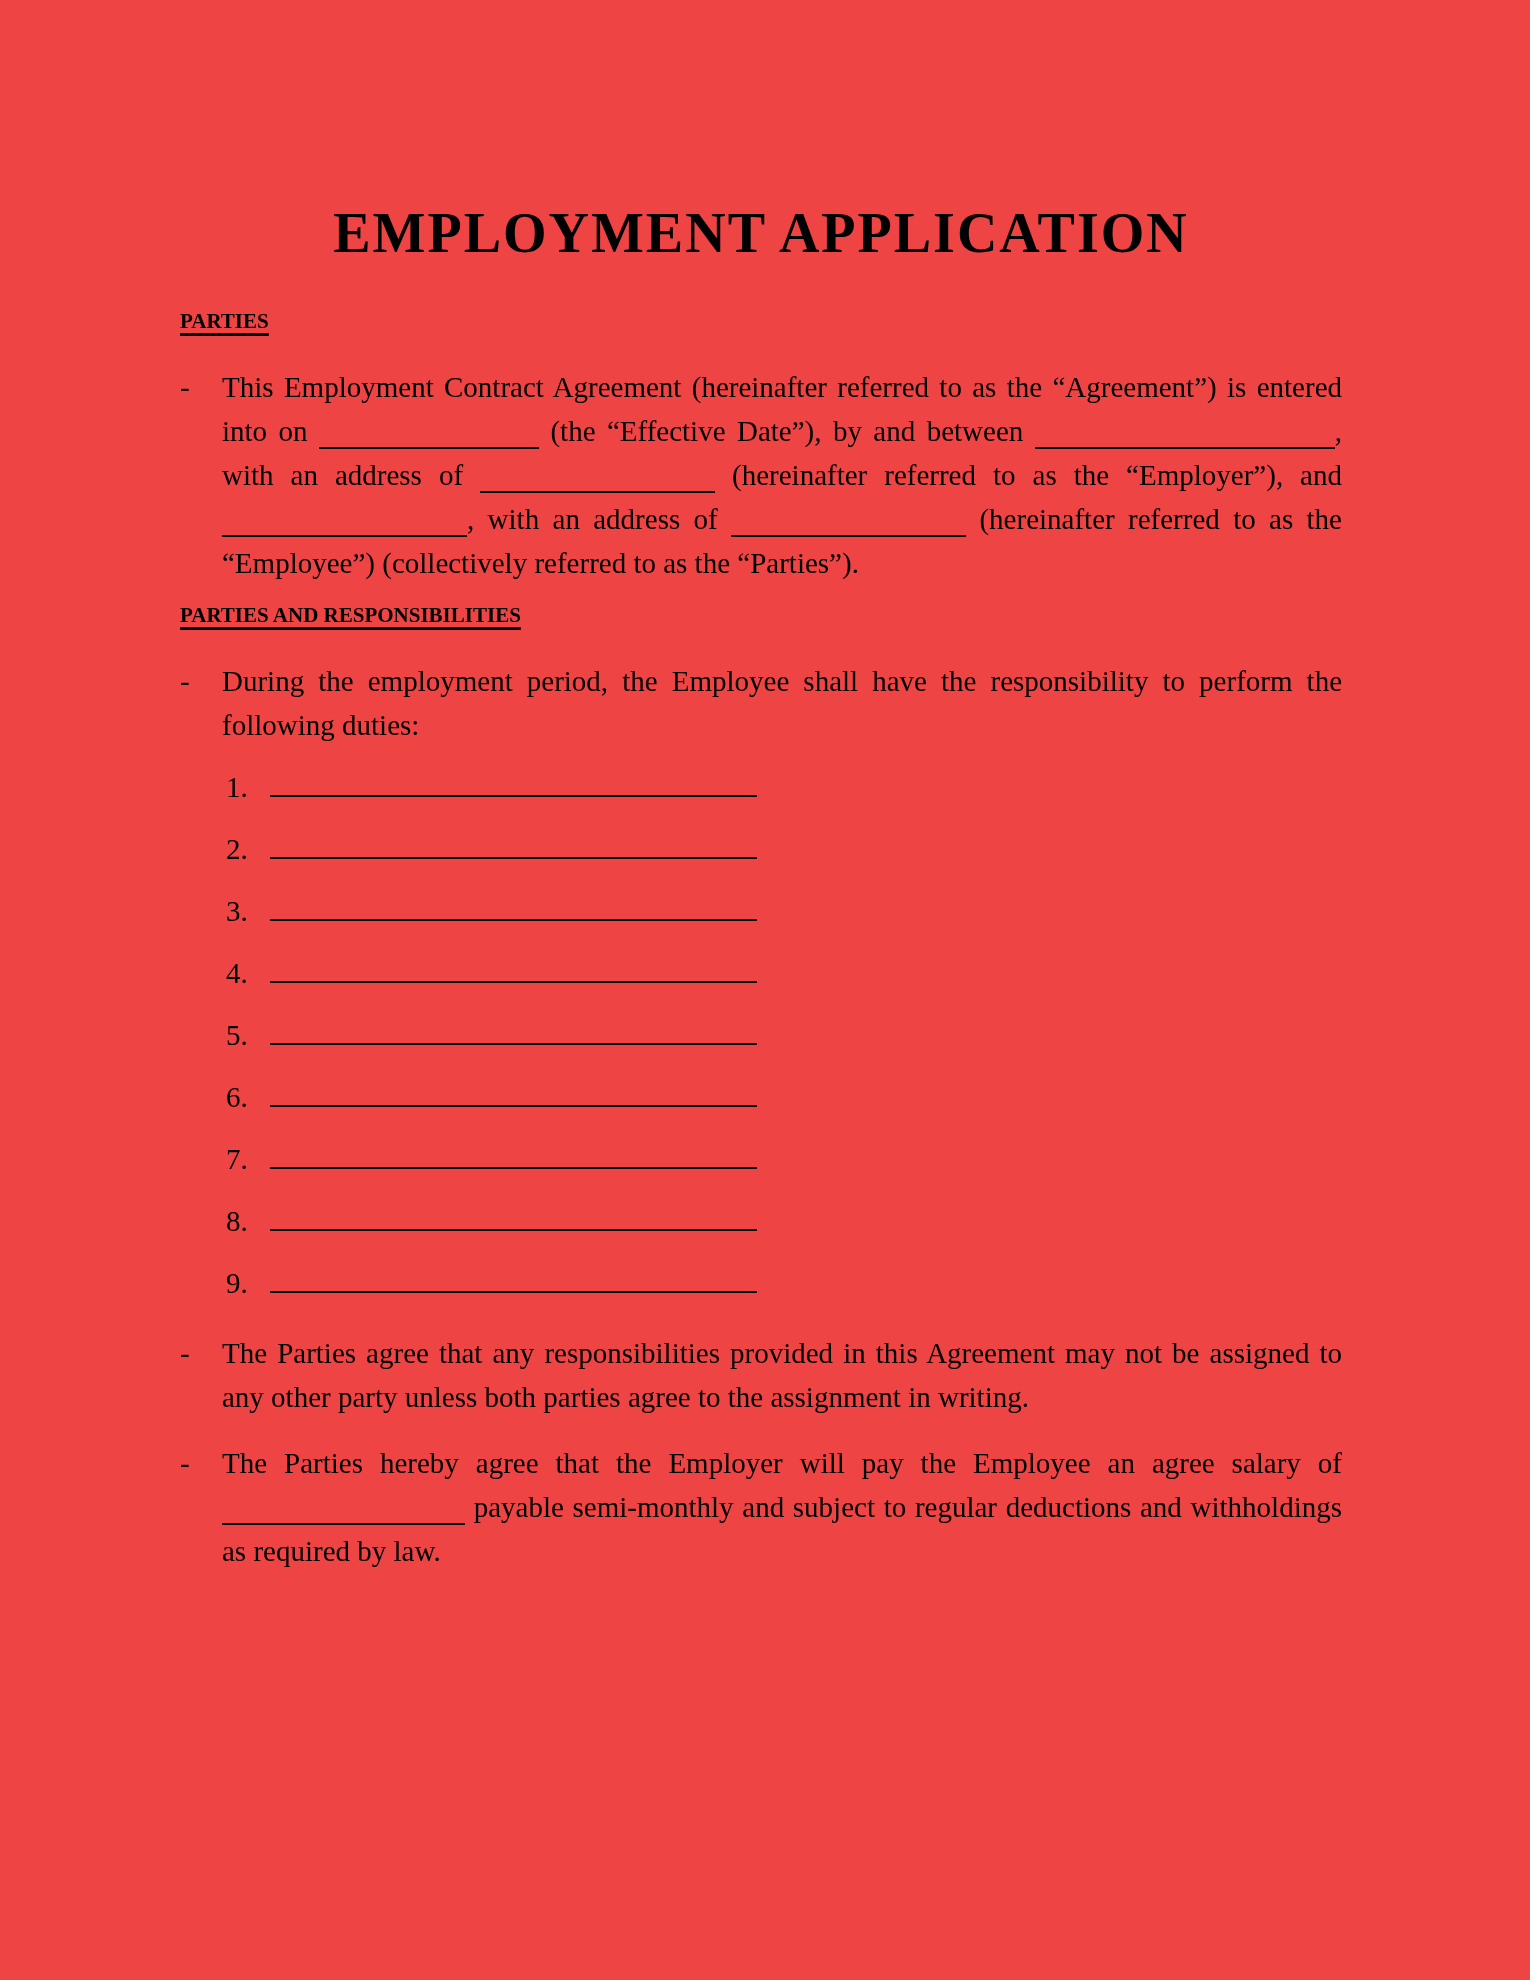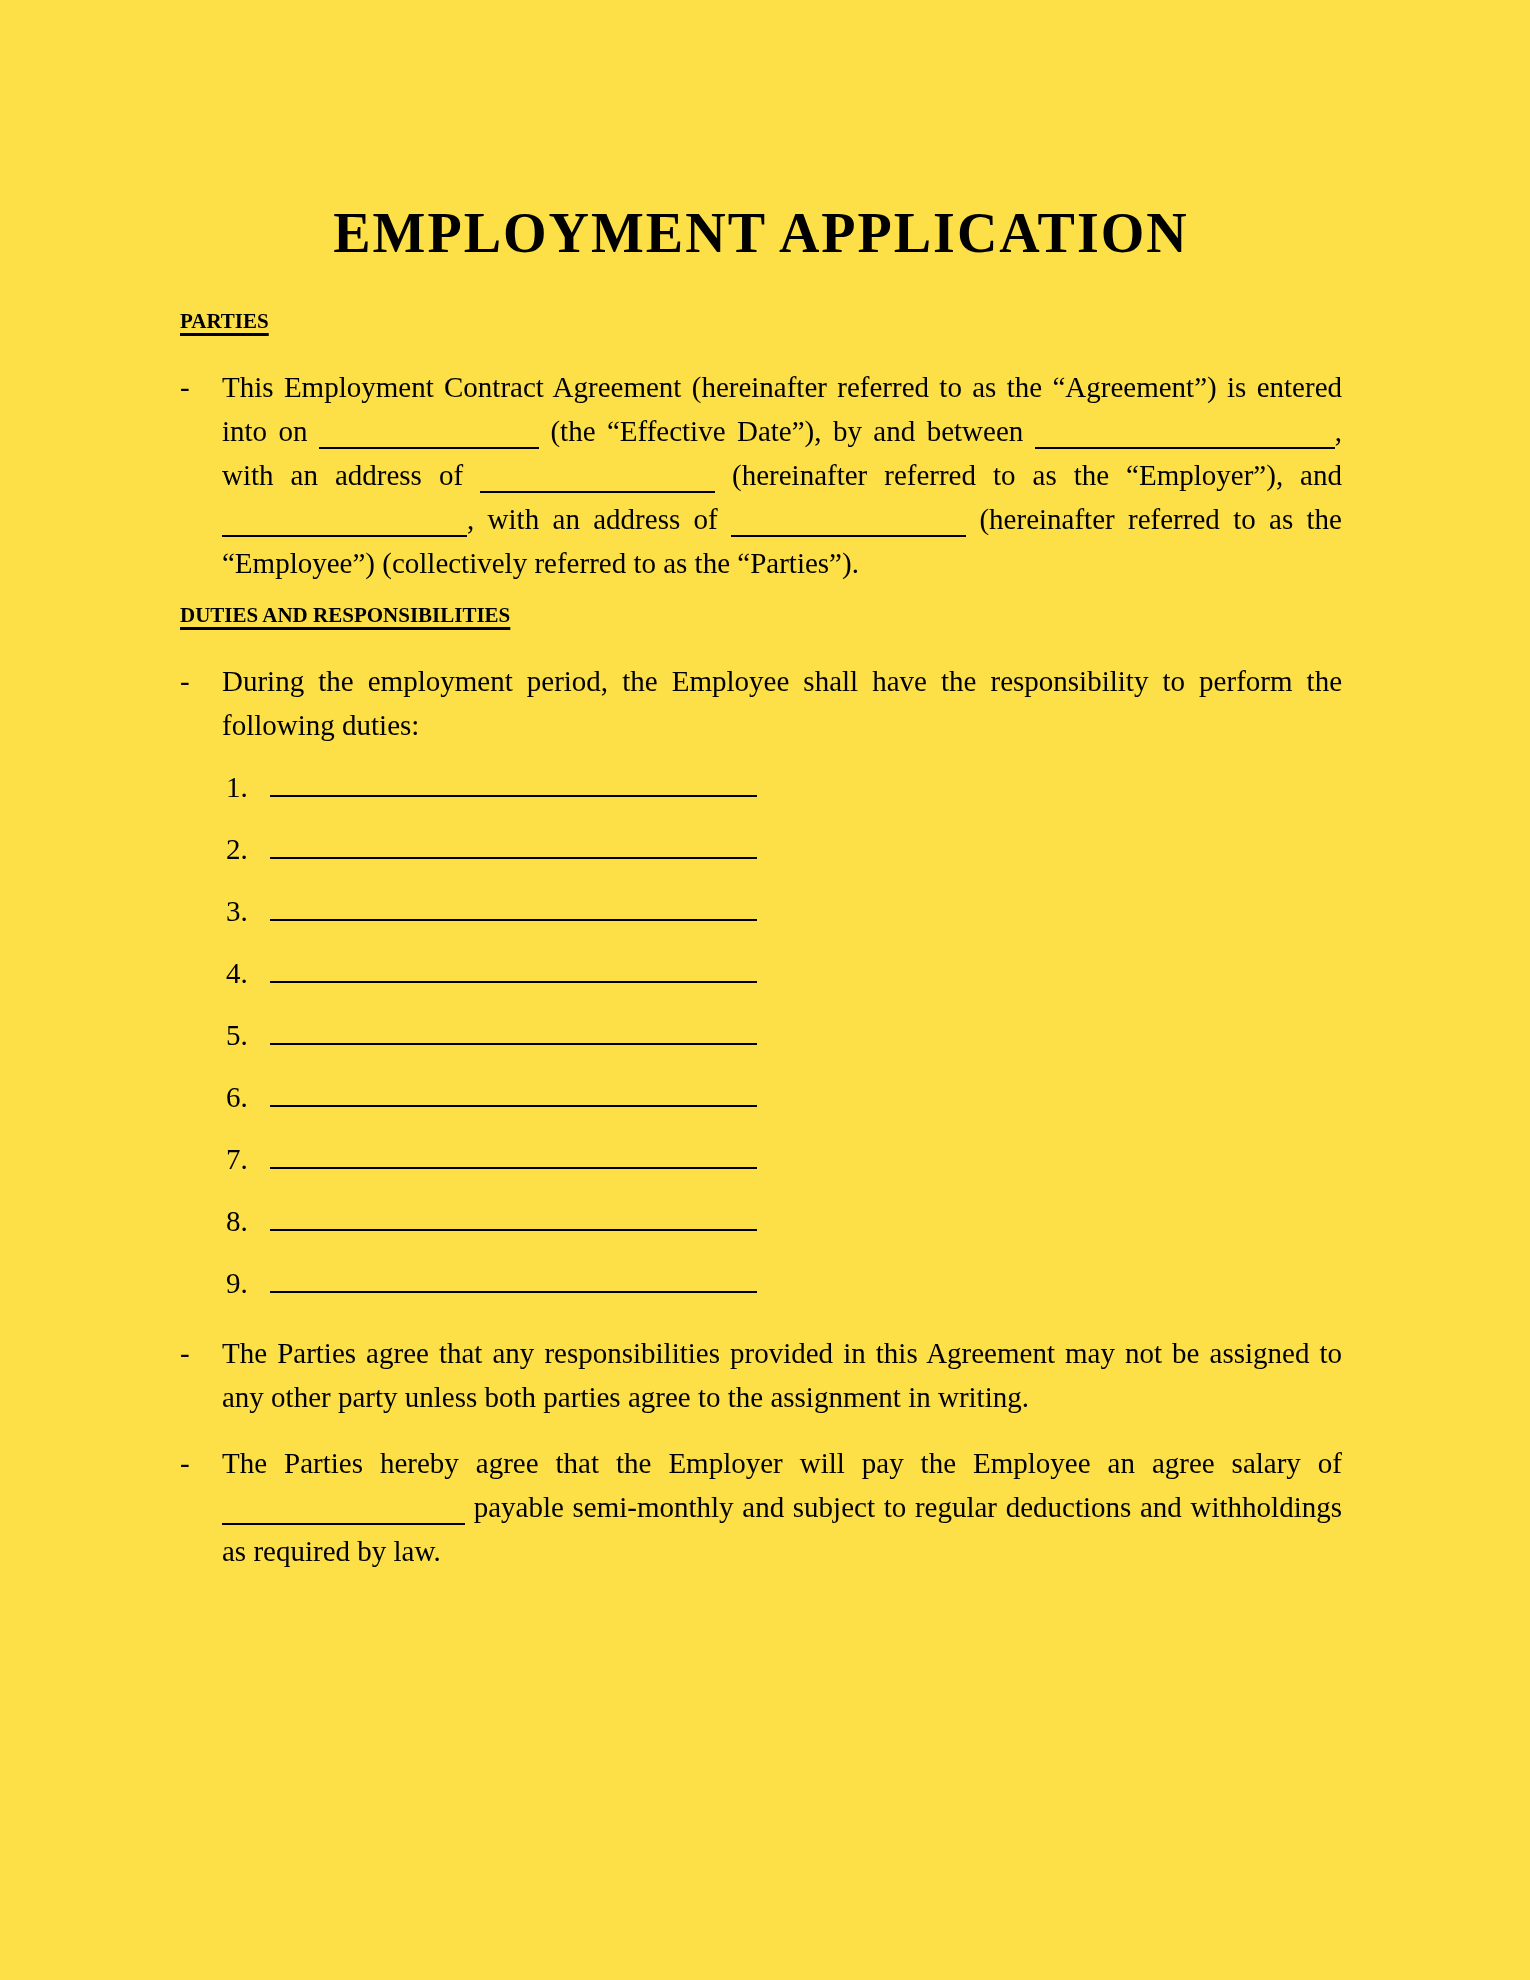--- a/index.html
+++ b/index.html
@@ -1,21 +1,21 @@
 <!DOCTYPE html>
 <html><head>
 <meta charset="utf-8">
 <style>
   * { margin:0; padding:0; box-sizing:border-box; }
   html, body { background:#ffffff; }
   .page {
     width:1530px;
     height:1980px;
     margin:0 auto;
-    background:#fde047;
+    background:#ef4444;
     color:#000000;
     font-family:"Liberation Serif","DejaVu Serif",serif;
     font-size:29px;
     line-height:44px;
     padding:200px 188px 0 180px;
     overflow:hidden;
     position:relative;
   }
   .doc-title {
     font-size:56px;
@@ -72,21 +72,21 @@
 
   <section class="section">
     <h2 class="heading">PARTIES</h2>
     <div class="para">
       <span class="dash">-</span>
       <div class="ptext"><span>This Employment Contract Agreement (hereinafter referred to as the </span><span class="b">“Agreement”</span><span>) is entered into on </span><span class="blank" style="width: 220px;"></span><span> (the </span><span class="b">“Effective Date”</span><span>), by and between </span><span class="blank" style="width: 300px;"></span><span>, with an address of </span><span class="blank" style="width: 235px;"></span><span> (hereinafter referred to as the </span><span class="b">“Employer”</span><span>), and </span><span class="blank" style="width: 245px;"></span><span>, with an address of </span><span class="blank" style="width: 235px;"></span><span> (hereinafter referred to as the </span><span class="b">“Employee”</span><span>) (collectively referred to as the </span><span class="b">“Parties”</span><span>).</span></div>
     </div>
   </section>
 
   <section class="section">
-    <h2 class="heading">DUTIES AND RESPONSIBILITIES</h2>
+    <h2 class="heading">PARTIES AND RESPONSIBILITIES</h2>
     <div class="para">
       <span class="dash">-</span>
       <div class="ptext"><span>During the employment period, the Employee shall have the responsibility to perform the following duties:</span></div>
     </div>
 
     <div class="duties-list">
       <div class="duty-row">
         <span class="duty-num">1.</span>
         <span class="blank duty-blank"></span>
       </div>

